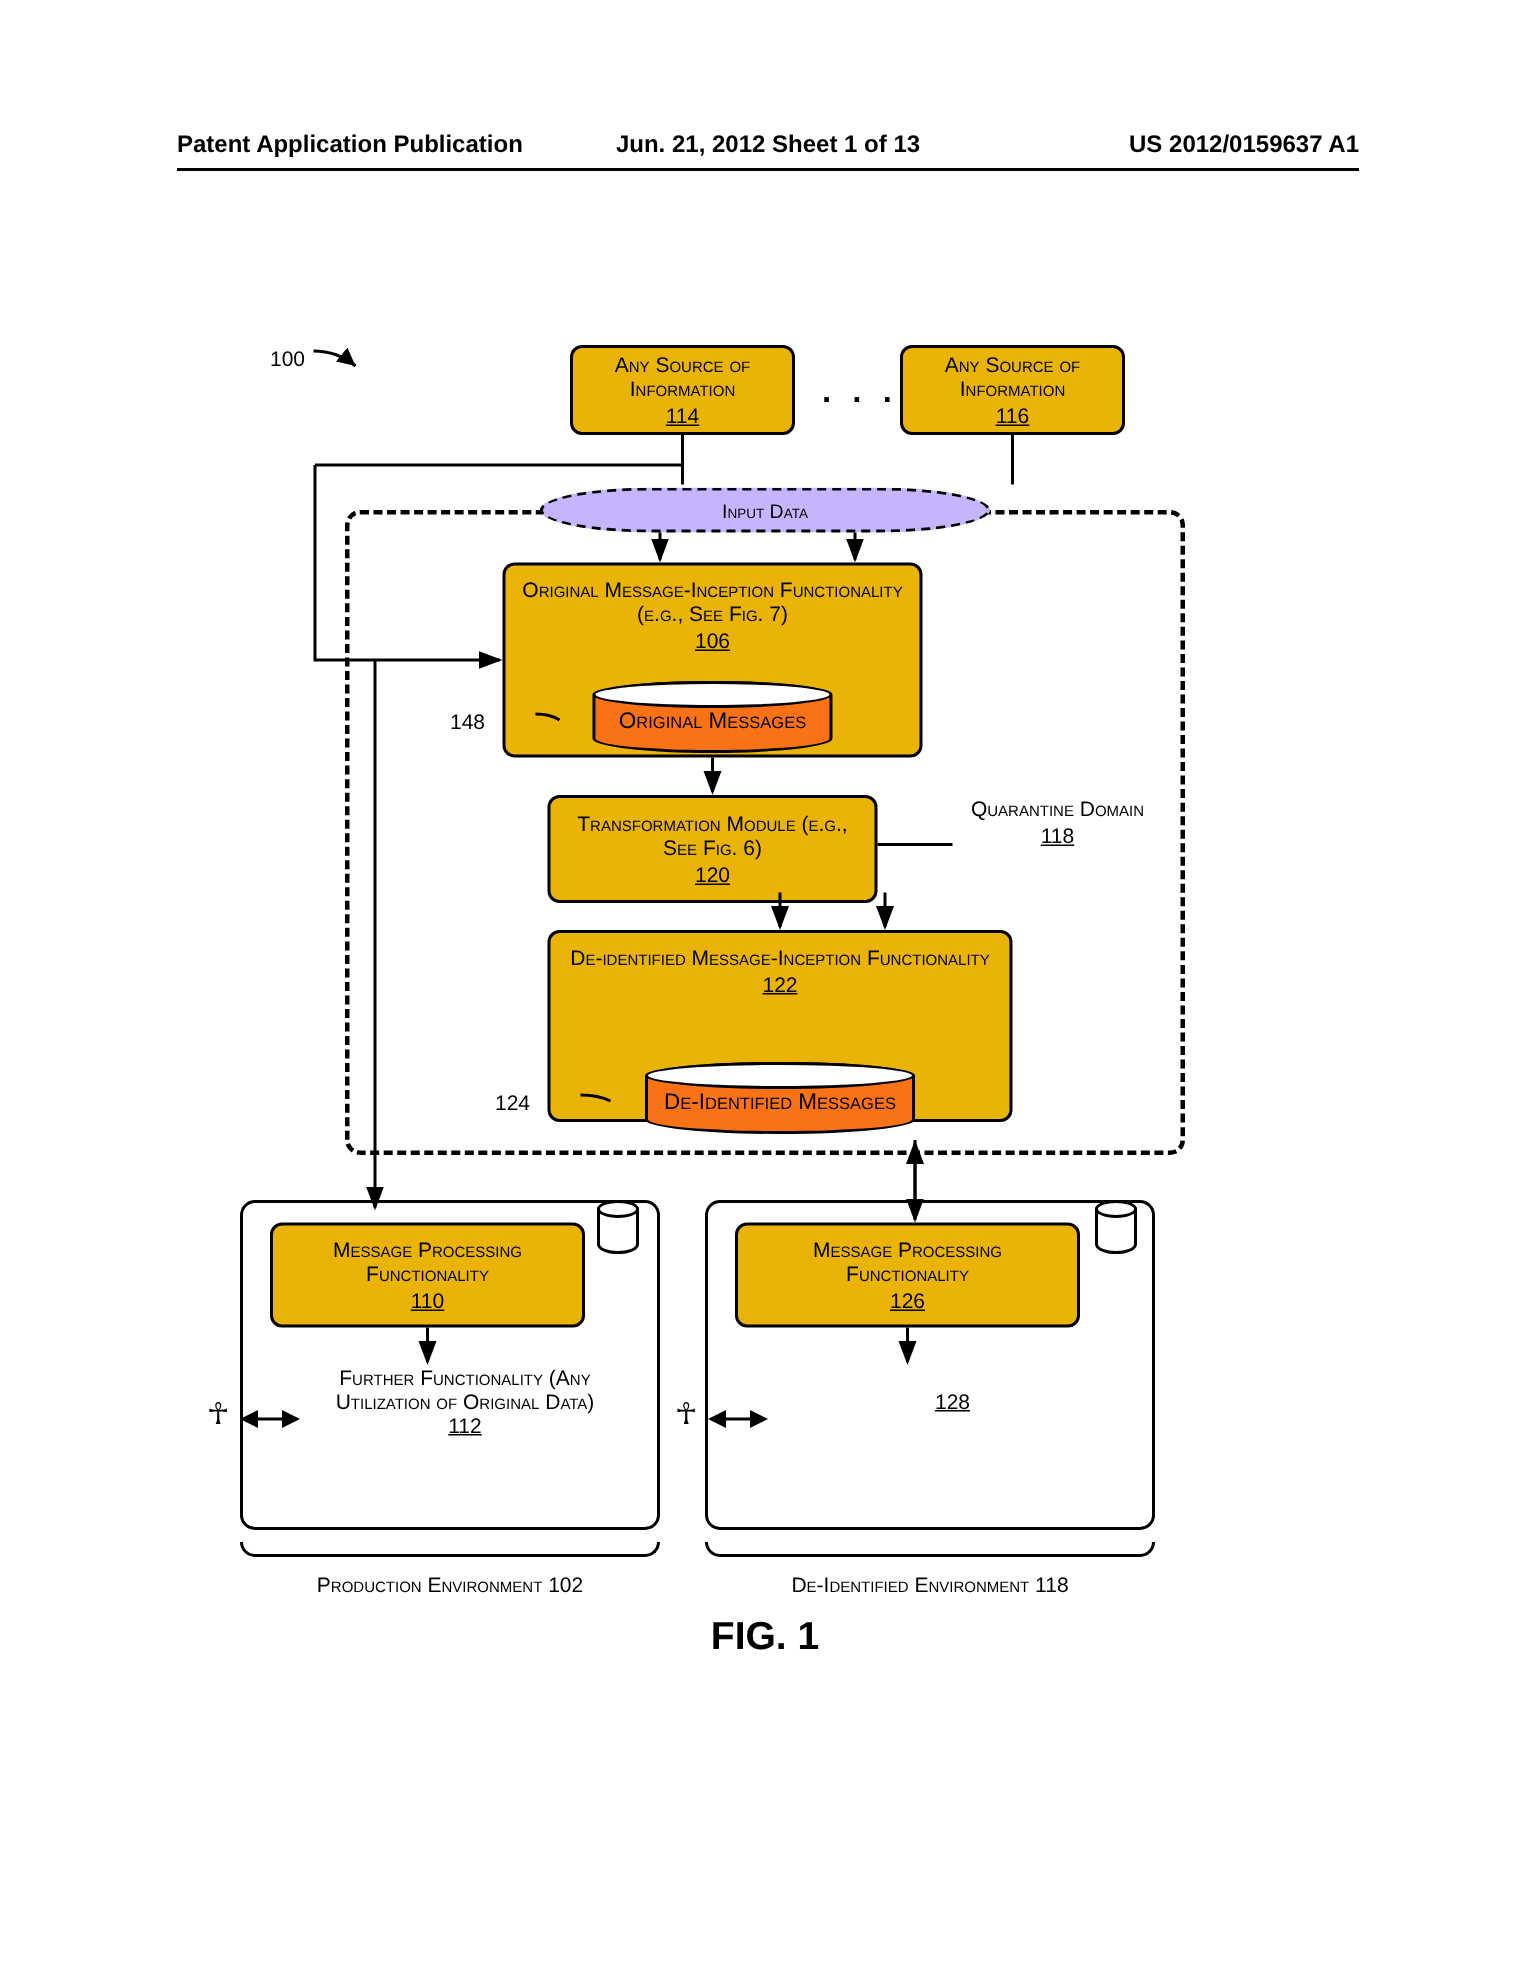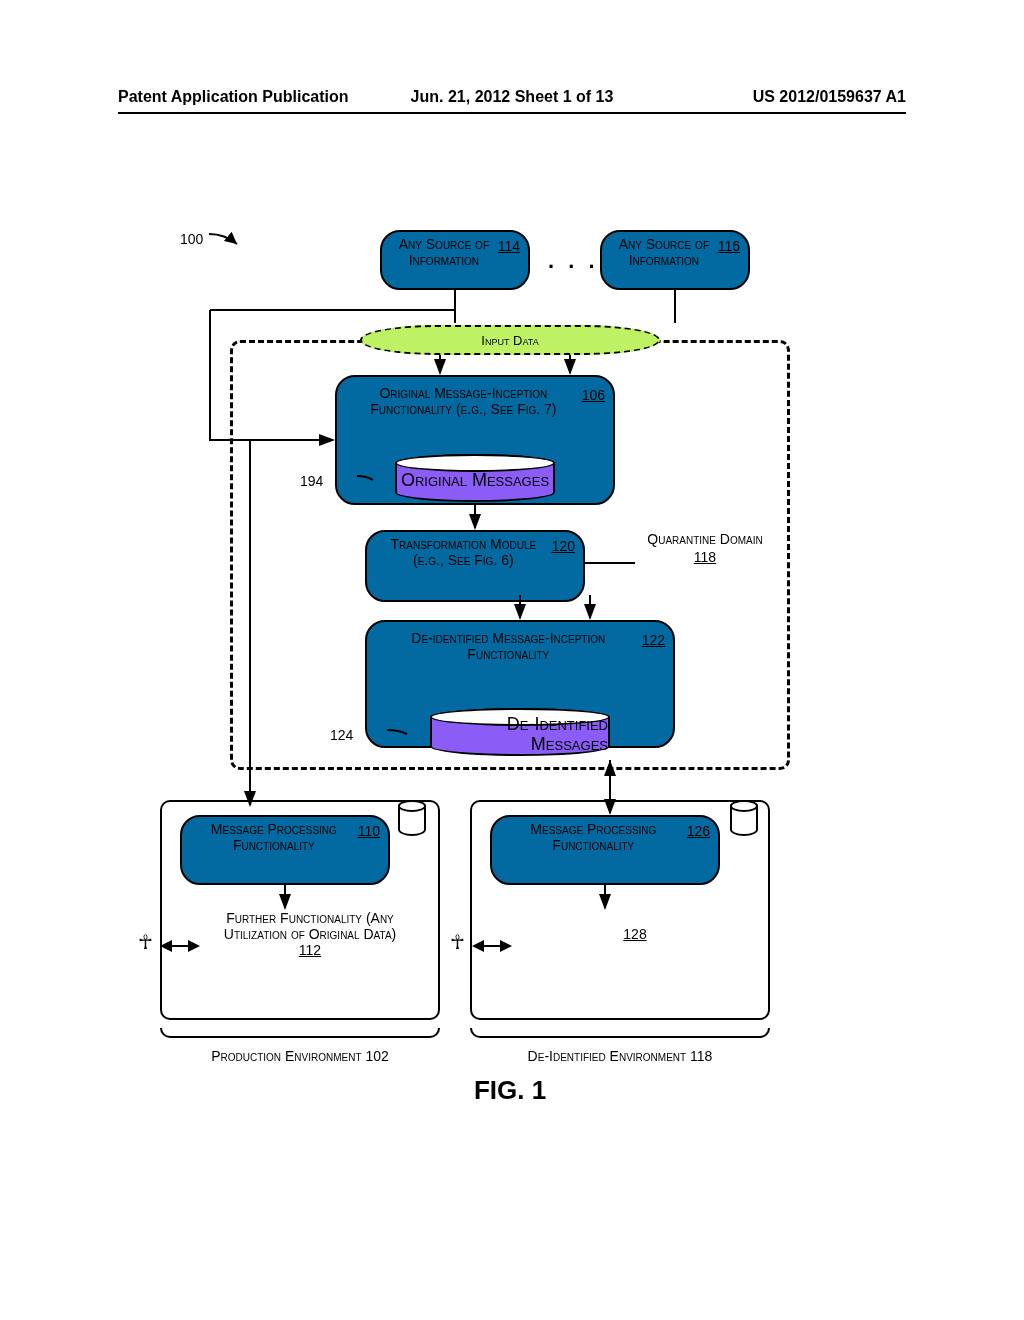--- a/index.html
+++ b/index.html
@@ -37,61 +37,61 @@
     position: absolute;
     top: 230px;
     left: 150px;
     width: 720px;
     height: 900px;
   }
   
   .box {
     position: absolute;
     border: 2px solid #000;
-    border-radius: 20px;
+    border-radius: 8px;
     text-align: center;
     display: flex;
-    flex-direction: row;
+    flex-direction: column;
     justify-content: center;
     font-size: 14px;
     font-variant: small-caps;
-    background: #0369a1;
+    background: #eab308;
     padding: 4px 8px;
   }
   .ref-underline {
     text-decoration: underline;
     font-variant: normal;
     font-size: 14px;
     margin-top: 2px;
   }
   
   .ellipse {
     position: absolute;
     border: 2px dashed #000;
     border-radius: 50% / 100%;
     text-align: center;
     font-size: 13px;
     font-variant: small-caps;
     display: flex;
     align-items: center;
     justify-content: center;
-    background: #bef264;
+    background: #c4b5fd;
   }
   
   .cylinder {
     position: absolute;
     border: 2px solid #000;
     border-radius: 50% / 20%;
     text-align: right;
     display: flex;
     align-items: center;
     justify-content: center;
-    font-size: 18px;
+    font-size: 15px;
     font-variant: small-caps;
-    background: #8b5cf6;
+    background: #f97316;
   }
   .cylinder::before {
     content: "";
     position: absolute;
     top: -2px;
     left: -2px;
     right: -2px;
     height: 14px;
     border: 2px solid #000;
     border-radius: 50%;
@@ -213,21 +213,21 @@
   </div>
 
   <div class="box" style="left:185px; top:145px; width:280px; height:130px; justify-content:flex-start; padding-top:8px;">
     <span>Original Message-Inception Functionality (e.g., See Fig. 7)</span>
     <span class="ref-underline">106</span>
   </div>
   <div class="cylinder" style="left:245px; top:224px; width:160px; height:48px;">
     <span class="cyl-text">Original Messages</span>
   </div>
   <div class="label" style="left:150px; top:238px;">
-    <span>194</span>
+    <span>148</span>
     <svg width="50" height="18">
         <path d="M30,8 Q 40,8 46,12" fill="none" stroke="#000" stroke-width="2"></path>
       </svg>
   </div>
 
   <div class="box" style="left:215px; top:300px; width:220px; height:72px;">
     <span>Transformation Module (e.g., See Fig. 6)</span>
     <span class="ref-underline">120</span>
   </div>
 

